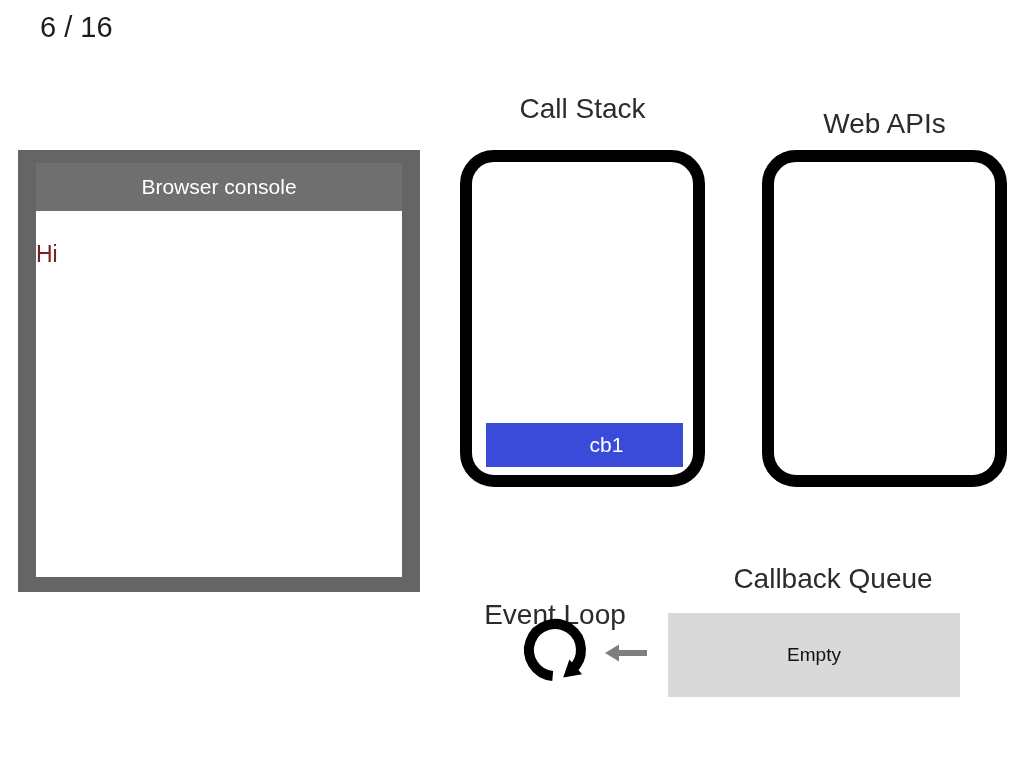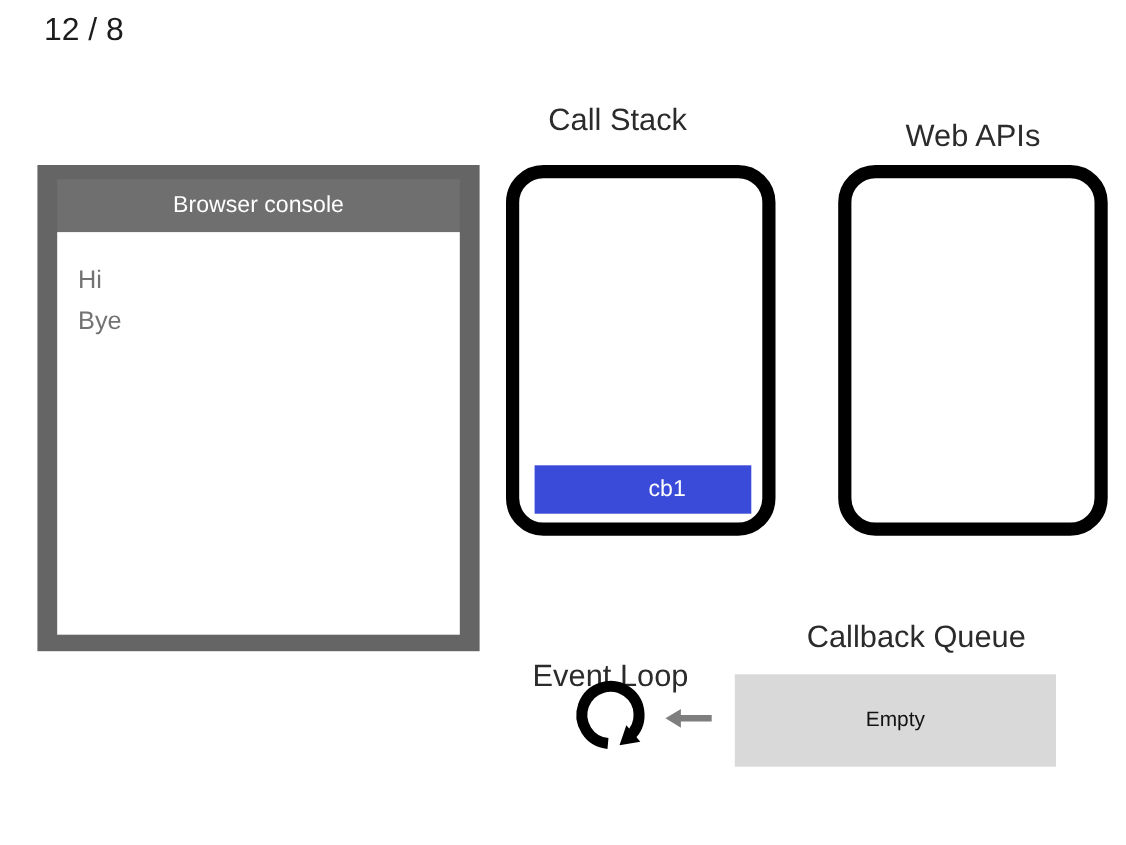--- a/index.html
+++ b/index.html
@@ -12,49 +12,49 @@
   }
 
   
   .counter {
     position:absolute; left:40px; top:11px;
     font-size:29px; color:#1c1c1c;
   }
 
   
   .console {
-    position:absolute; left:34px; top:150px;
+    position:absolute; left:18px; top:150px;
     width:402px; height:442px;
     background:var(--console_frame, #656565);
   }
   .console-header {
     position:absolute; left:18px; top:13px;
     width:366px; height:48px;
     background:var(--console_header, #6f6f6f);
     color:#ffffff; font-size:21px;
     display:flex; align-items:center; justify-content:center;
   }
   .console-body {
     position:absolute; left:18px; top:61px;
     width:366px; height:366px;
     background:#ffffff;
     padding-top:25px;
   }
   .console-log {
-    font-size:23px; color:#737373;
-    line-height:37px; padding-left:19px;
+    font-size:23px; color:#7f1d1d;
+    line-height:37px; 
   }
 
   
   .heading {
     position:absolute;
     font-size:28px; color:var(--heading_text, #2b2b2b);
     text-align:center;
   }
-  .h-callstack { left:439px; top:93px;  width:245px; }
+  .h-callstack { left:460px; top:93px;  width:245px; }
   .h-webapis   { left:762px; top:108px;  width:245px; }
   .h-eventloop { left:465px; top:563px; width:180px;margin-top:36px; }
   .h-cbqueue   { left:668px; top:563px; width:330px; }
 
   
   .rbox {
     position:absolute; top:150px;
     width:245px; height:337px;
     background:#ffffff;
     border:12px solid #000000;
@@ -82,29 +82,28 @@
     position:absolute; left:668px; top:613px;
     width:292px; height:84px;
     background:var(--queue_empty_bg, #d9d9d9);
     color:#121212; font-size:19px;
     display:flex; align-items:center; justify-content:center;
   }
 </style>
 </head>
 <body>
 
-<div class="counter">12 / 8</div>
+<div class="counter">6 / 16</div>
 
 <div class="console">
   <div class="console-header">
     <span>Browser console</span>
   </div>
   <div class="console-body">
     <div class="console-log">Hi</div>
-    <div class="console-log">Bye</div>
   </div>
 </div>
 
 <div class="heading h-callstack">Call Stack</div>
 <div class="heading h-webapis">Web APIs</div>
 
 <div class="rbox rbox-callstack">
   <div class="stack-frame">cb1</div>
 </div>
 

